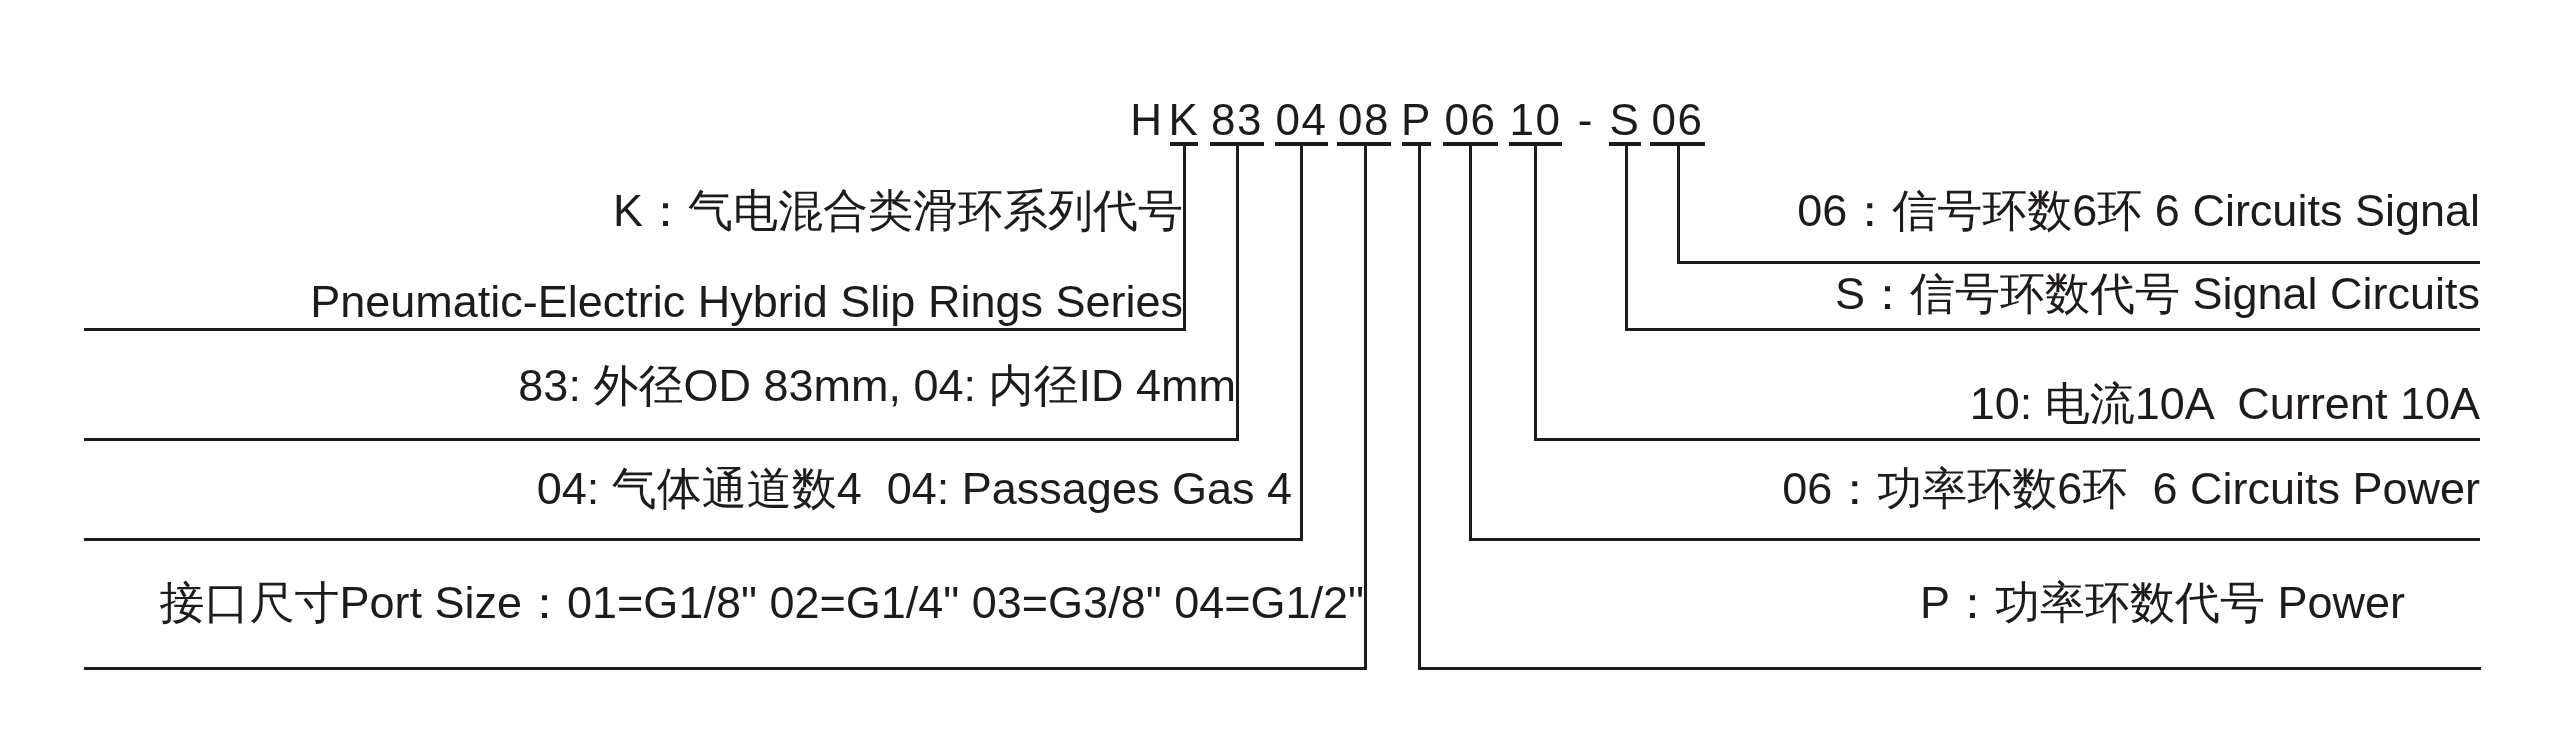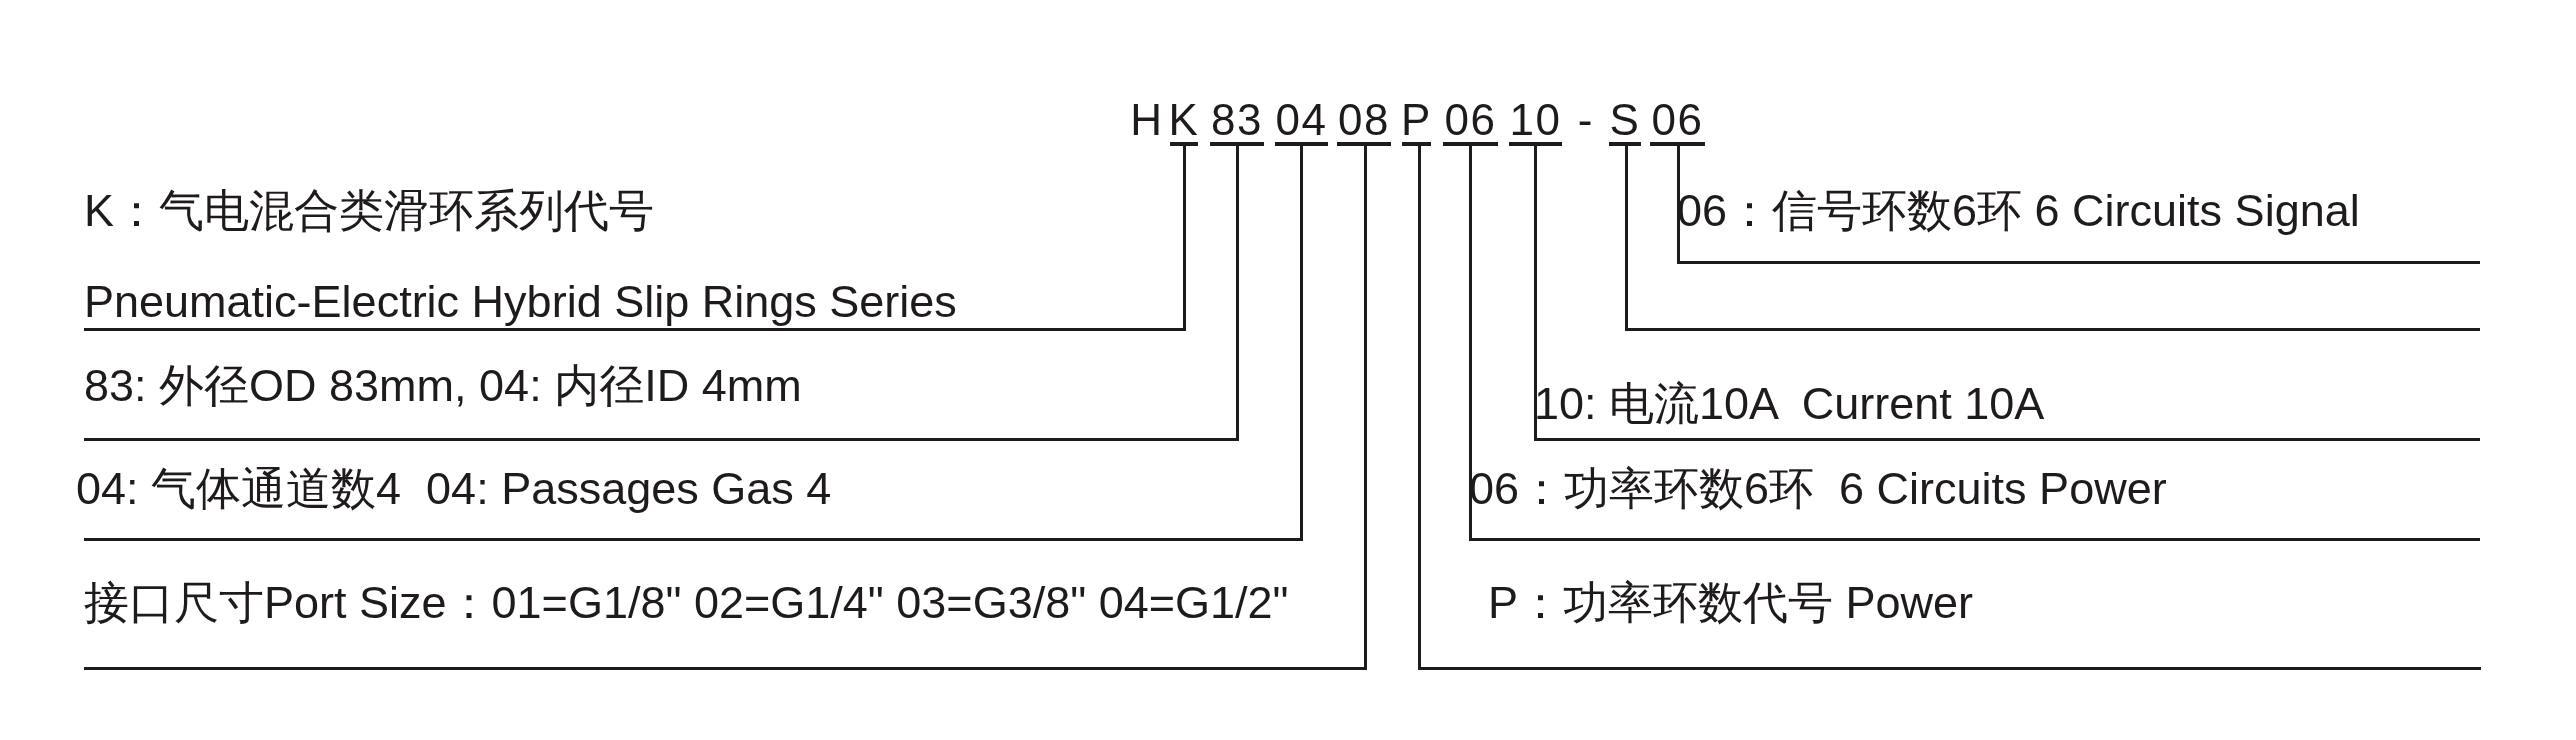--- a/index.html
+++ b/index.html
@@ -27,21 +27,21 @@
   }
   .seg.u { border-bottom: 4.1px solid #1f1b1c; }
   
   .vline { position: absolute; width: 2.5px; background: #1f1b1c; }
   .hline { position: absolute; height: 3.3px; background: #1f1b1c; }
   
   .label {
     position: absolute;
     font-size: 45px;
     line-height: 54px;
-    text-align: left;
+    text-align: right;
     white-space: pre;
   }
 </style>
 </head>
 <body>
 
 <div id="canvas">
 
   <div class="seg" style="left:1129px;width:36px">H</div>
   <div class="seg u" style="left:1170px;width:28px">K</div>
@@ -76,18 +76,19 @@
   <div class="hline" style="left:1469px;top:538px;width:1011px"></div>
   <div class="hline" style="left:1418px;top:667px;width:1063px"></div>
 
   <div class="label" style="left:84px;top:184px;width:1099px">K：气电混合类滑环系列代号</div>
   <div class="label" style="left:84px;top:275px;width:1099px">Pneumatic-Electric Hybrid Slip Rings Series</div>
   <div class="label" style="left:84px;top:359px;width:1152px">83: 外径OD 83mm, 04: 内径ID 4mm</div>
   <div class="label" style="left:76px;top:462px;width:1216px">04: 气体通道数4  04: Passages Gas 4</div>
   <div class="label" style="left:84px;top:576px;width:1280px">接口尺寸Port Size：01=G1/8" 02=G1/4" 03=G3/8" 04=G1/2"</div>
 
   <div class="label" style="left:1677px;top:184px;width:803px">06：信号环数6环 6 Circuits Signal</div>
+  <div class="label" style="left:1625px;top:267px;width:855px">S：信号环数代号 Signal Circuits</div>
   <div class="label" style="left:1534px;top:377px;width:946px">10: 电流10A  Current 10A</div>
   <div class="label" style="left:1469px;top:462px;width:1011px">06：功率环数6环  6 Circuits Power</div>
-  <div class="label" style="left:1488px;top:576px;width:1063px">P：功率环数代号 Power</div>
+  <div class="label" style="left:1342px;top:576px;width:1063px">P：功率环数代号 Power</div>
 
 </div>
 
 
 </body></html>

